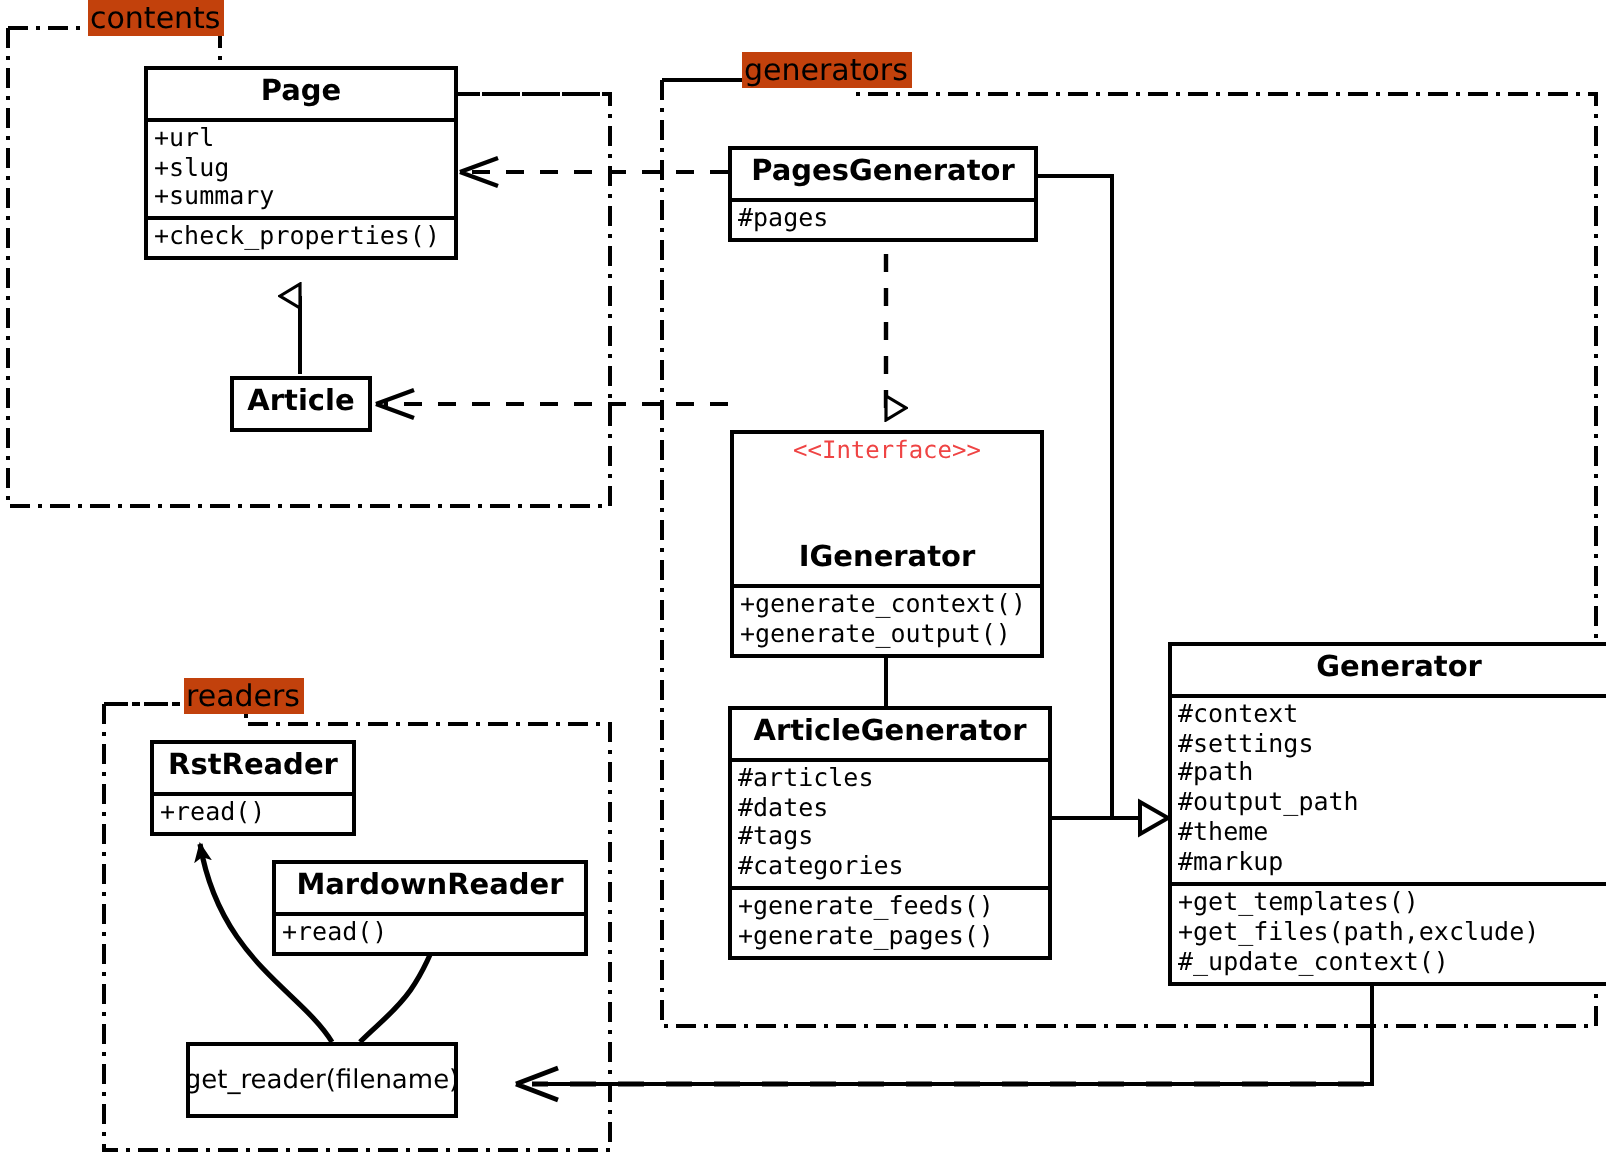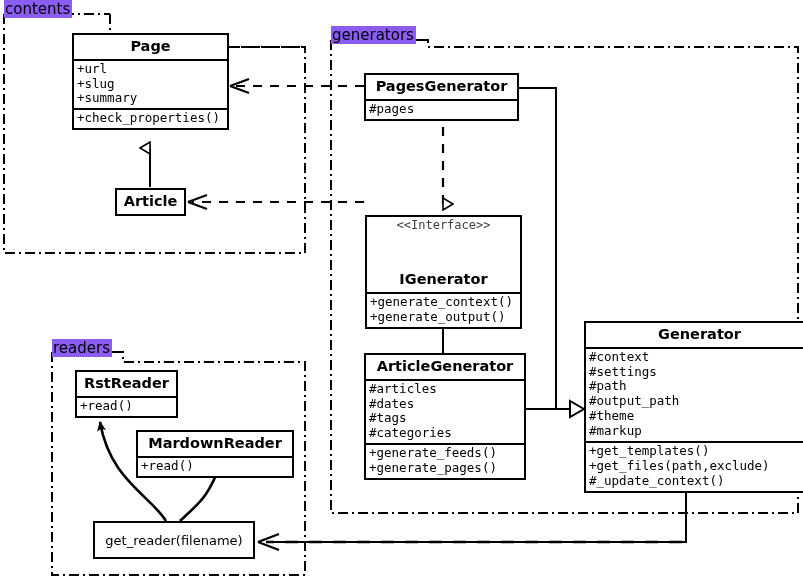--- a/index.html
+++ b/index.html
@@ -38,21 +38,21 @@
     color: #000000;
     padding: 3px 4px 4px 4px;
     line-height: 1.15;
     white-space: nowrap;
   }
   .uml-stereotype {
     text-align: center;
     font-weight: normal;
     font-size: 12px;
     font-family: "DejaVu Sans Mono", monospace;
-    color: #404040;
+    color: #ef4444;
     padding: 2px 4px 0 4px;
     line-height: 1.1;
     white-space: nowrap;
   }
   .uml-compartment {
     border-top: 2px solid #000000;
     padding: 1px 2px 2px 3px;
   }
   .uml-member {
     font-family: "DejaVu Sans Mono", monospace;
@@ -77,24 +77,25 @@
     font-size: 13px;
     color: #000000;
     white-space: nowrap;
   }
   
   .package-label {
     position: absolute;
     font-family: "DejaVu Sans", sans-serif;
     font-size: 15px;
     color: #000000;
-    background: #8b5cf6;
+    background: #c2410c;
     z-index: 4;
     white-space: nowrap;
     padding: 0 2px 0 1px;
+    margin-left: 40px;
   }
 </style>
 </head>
 <body>
 
 <div id="canvas">
 
   <svg id="svg-layer" viewBox="0 0 803 579" xmlns="http://www.w3.org/2000/svg">
     <defs>
       <marker id="hollow-tri-up" markerWidth="14" markerHeight="12" refX="7" refY="11" orient="auto-start-reverse" markerUnits="userSpaceOnUse">
@@ -224,17 +225,17 @@
     </div>
   </div>
 
   <div class="uml-class" style="left:136px; top:430px; width:158px;">
     <div class="uml-name">MardownReader</div>
     <div class="uml-compartment">
       <div class="uml-member">+read()</div>
     </div>
   </div>
 
-  <div class="uml-func" style="left:93px; top:521px; width:162px; height:38px;">
+  <div class="uml-func" style="left:93px; top:521px; width:136px; height:38px;">
     <span class="uml-func-label">get_reader(filename)</span>
   </div>
 
 </div>
 
 </body></html>

